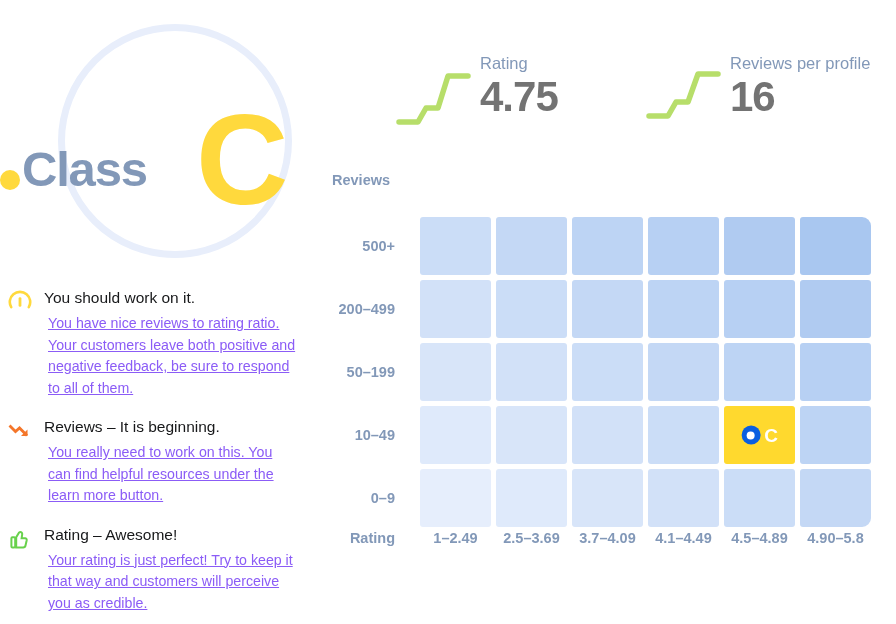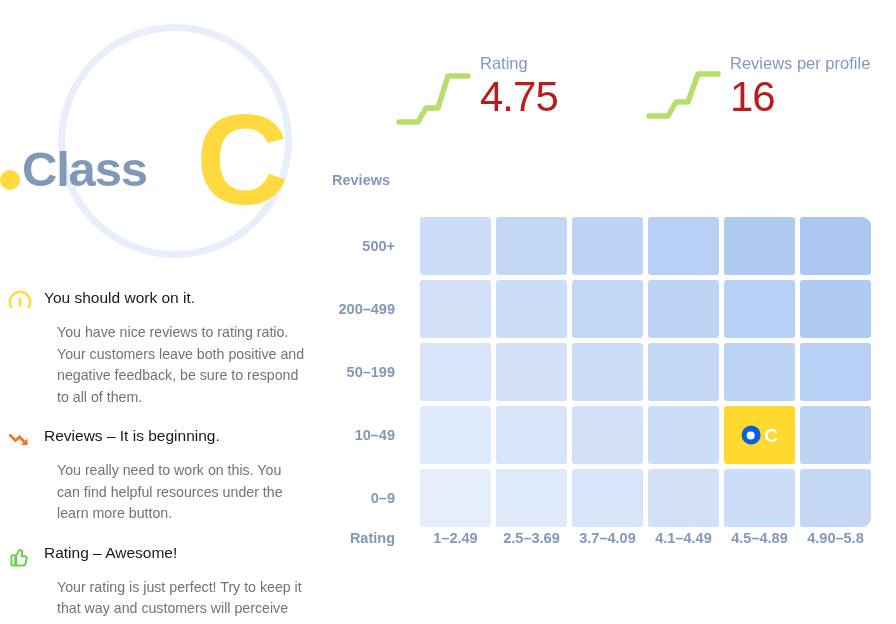--- a/index.html
+++ b/index.html
@@ -86,24 +86,25 @@
   }
   .advice-title {
     font-size: 15.5px;
     font-weight: 400;
     color: #17181a;
     line-height: 1.35;
     margin: 0 0 3px 0;
   }
   .advice-body {
     font-size: 14.2px;
-    color: #737373;
+    color: #8b5cf6;
     line-height: 1.52;
-    margin: 13px;
+    margin: 4px;
     max-width: 250px;
+    text-decoration: underline;
   }
 
   
   #metrics {
     position: absolute;
     left: 396px;
     top: 50px;
     width: 500px;
     display: flex;
     gap: 0px;
@@ -125,22 +126,22 @@
   }
   .metric-label {
     font-size: 16.5px;
     color: #8298b8;
     font-weight: 400;
     line-height: 1.2;
     white-space: nowrap;
   }
   .metric-value {
     font-size: 42px;
-    font-weight: 400;
-    color: #b91c1c;
+    font-weight: 700;
+    color: #737373;
     line-height: 1.08;
     letter-spacing: -1px;
   }
 
   
   #heatmap {
     position: absolute;
     left: 330px;
     top: 172px;
     width: 566px;

